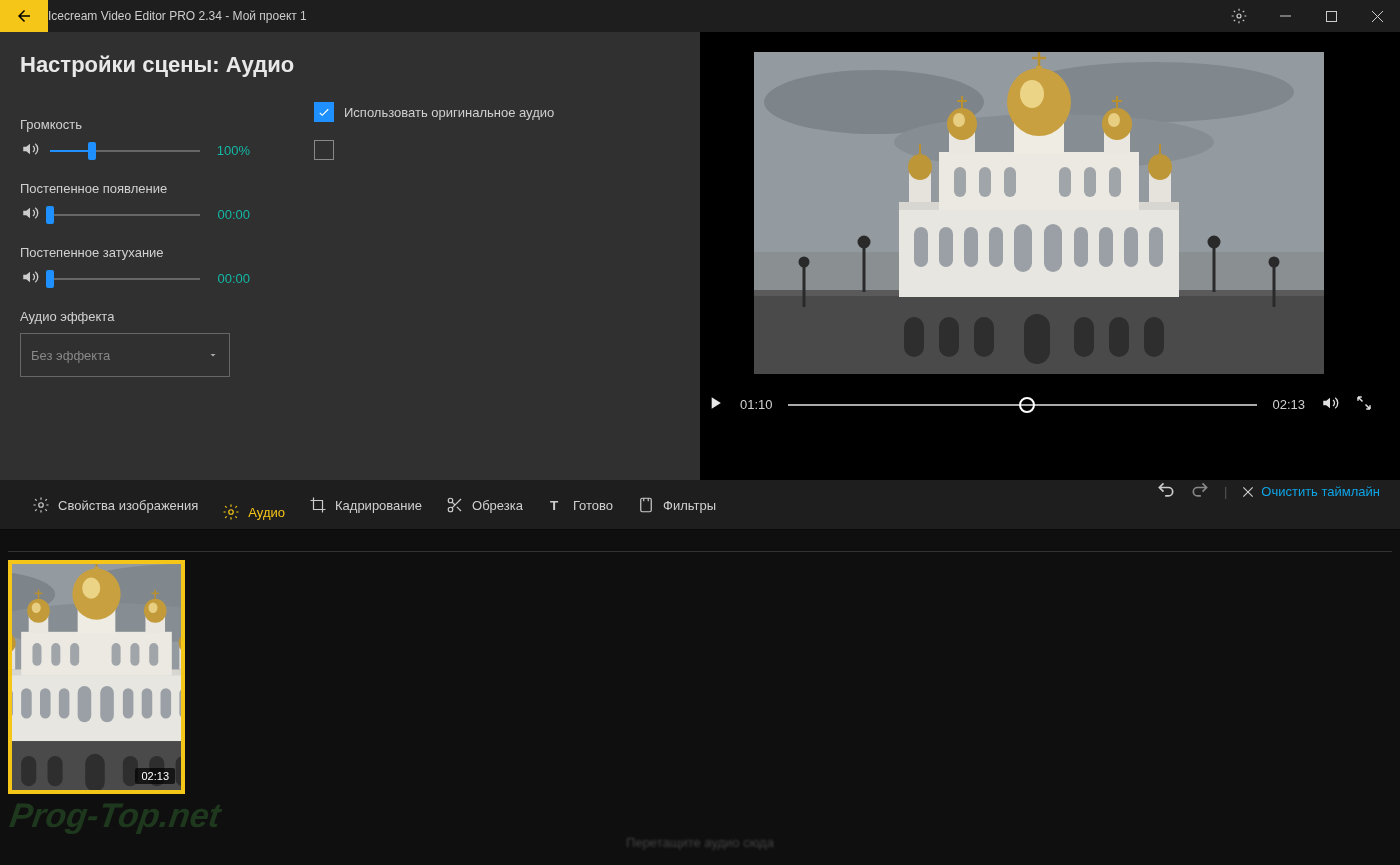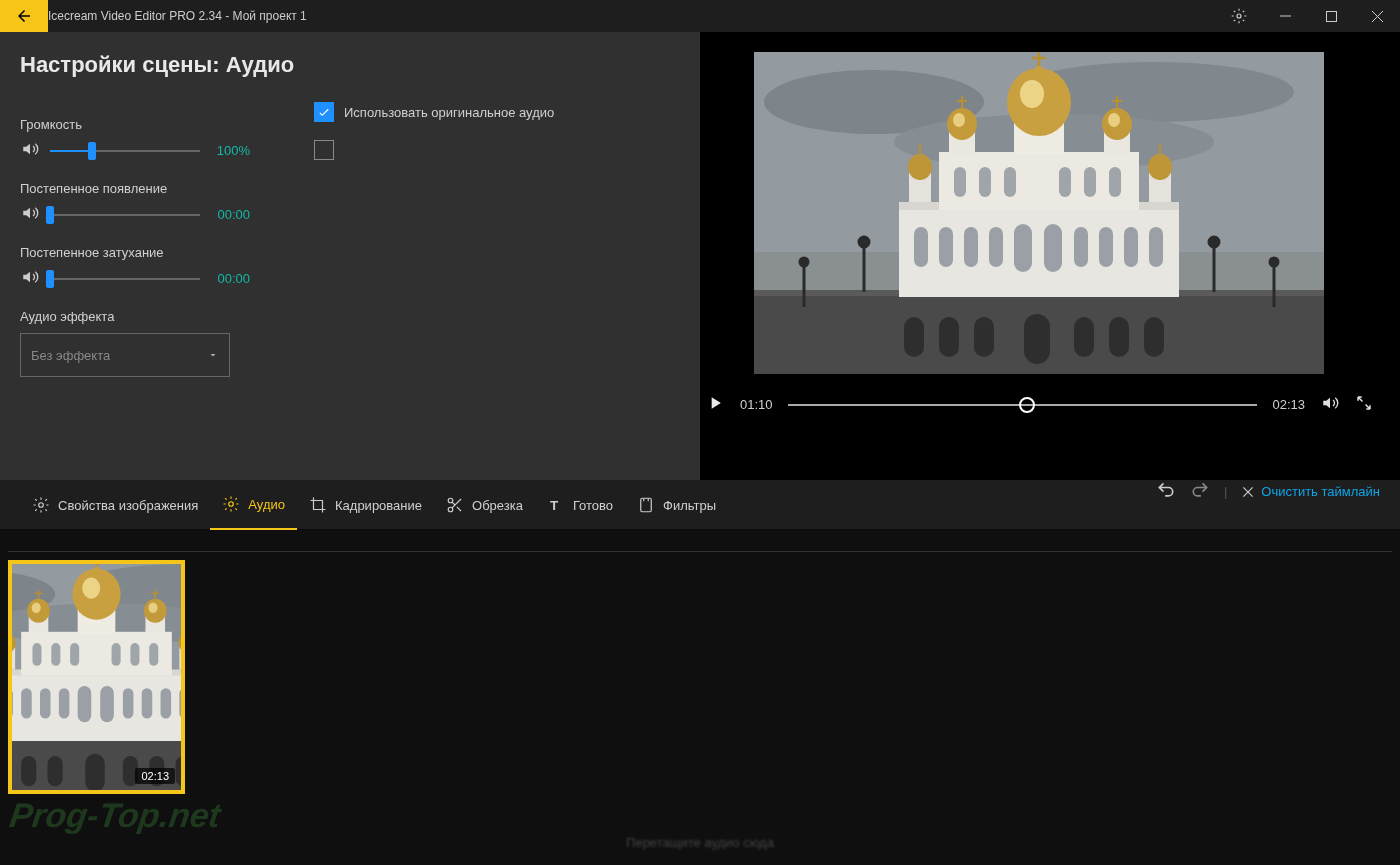--- a/index.html
+++ b/index.html
@@ -32,21 +32,21 @@
 .done-btn{background:#0078d4;color:#fff;padding:8px 20px;cursor:pointer;font-size:14px;}
 .preview-panel{width:700px;background:#000000;padding:20px 22px 10px 0;display:flex;flex-direction:column;}
 .preview-img{width:570px;height:322px;align-self:center;position:relative;overflow:hidden;}
 .player-bar{display:flex;align-items:center;gap:15px;margin-top:18px;padding:0 5px;}
 .play-btn{cursor:pointer;}
 .time-text{color:#d0d0d0;font-size:13px;}
 .seek-track{flex:1;height:2px;background:#aaa;position:relative;cursor:pointer;}
 .seek-thumb{position:absolute;width:16px;height:16px;border:2px solid #fff;border-radius:50%;background:transparent;top:-7px;transform:translateX(-50%);}
 .tab-bar{height:50px;background:#1e1e1e;display:flex;align-items:flex-start;padding:0 20px;border-bottom:1px solid #0a0a0a;}
 .tab{display:flex;align-items:center;gap:8px;padding:0 12px;height:50px;cursor:pointer;color:#d0d0d0;font-size:13px;}
-.tab.active{color:#f5c518;border-bottom:2px solid #f5c518;}
+.tab.active{color:#f5c518;border-bottom:2px solid #f5c518;margin-top:8px;}
 .tab-right{margin-left:auto;display:flex;align-items:center;gap:14px;}
 .tab-right-btn{display:flex;align-items:center;gap:6px;cursor:pointer;color:#0ea5e9;font-size:13px;}
 .timeline{background:#0f0f0f;height:335px;padding:8px;position:relative;}
 .ruler{height:14px;border-bottom:1px solid #333;margin-bottom:8px;position:relative;}
 .clip{width:177px;height:234px;border:4px solid #f5c518;position:relative;overflow:hidden;cursor:pointer;}
 .clip-dur{position:absolute;bottom:6px;right:6px;background:rgba(0,0,0,0.7);color:#fff;font-size:11px;padding:2px 6px;border-radius:2px;}
 .watermark{position:absolute;bottom:30px;left:10px;color:#2a5a2a;font-size:34px;font-style:italic;font-weight:bold;opacity:0.55;transform:skewX(-8deg);}
 .audio-hint{position:absolute;bottom:15px;left:50%;transform:translateX(-50%);color:#444;font-size:13px;filter:blur(1px);}
 
 

